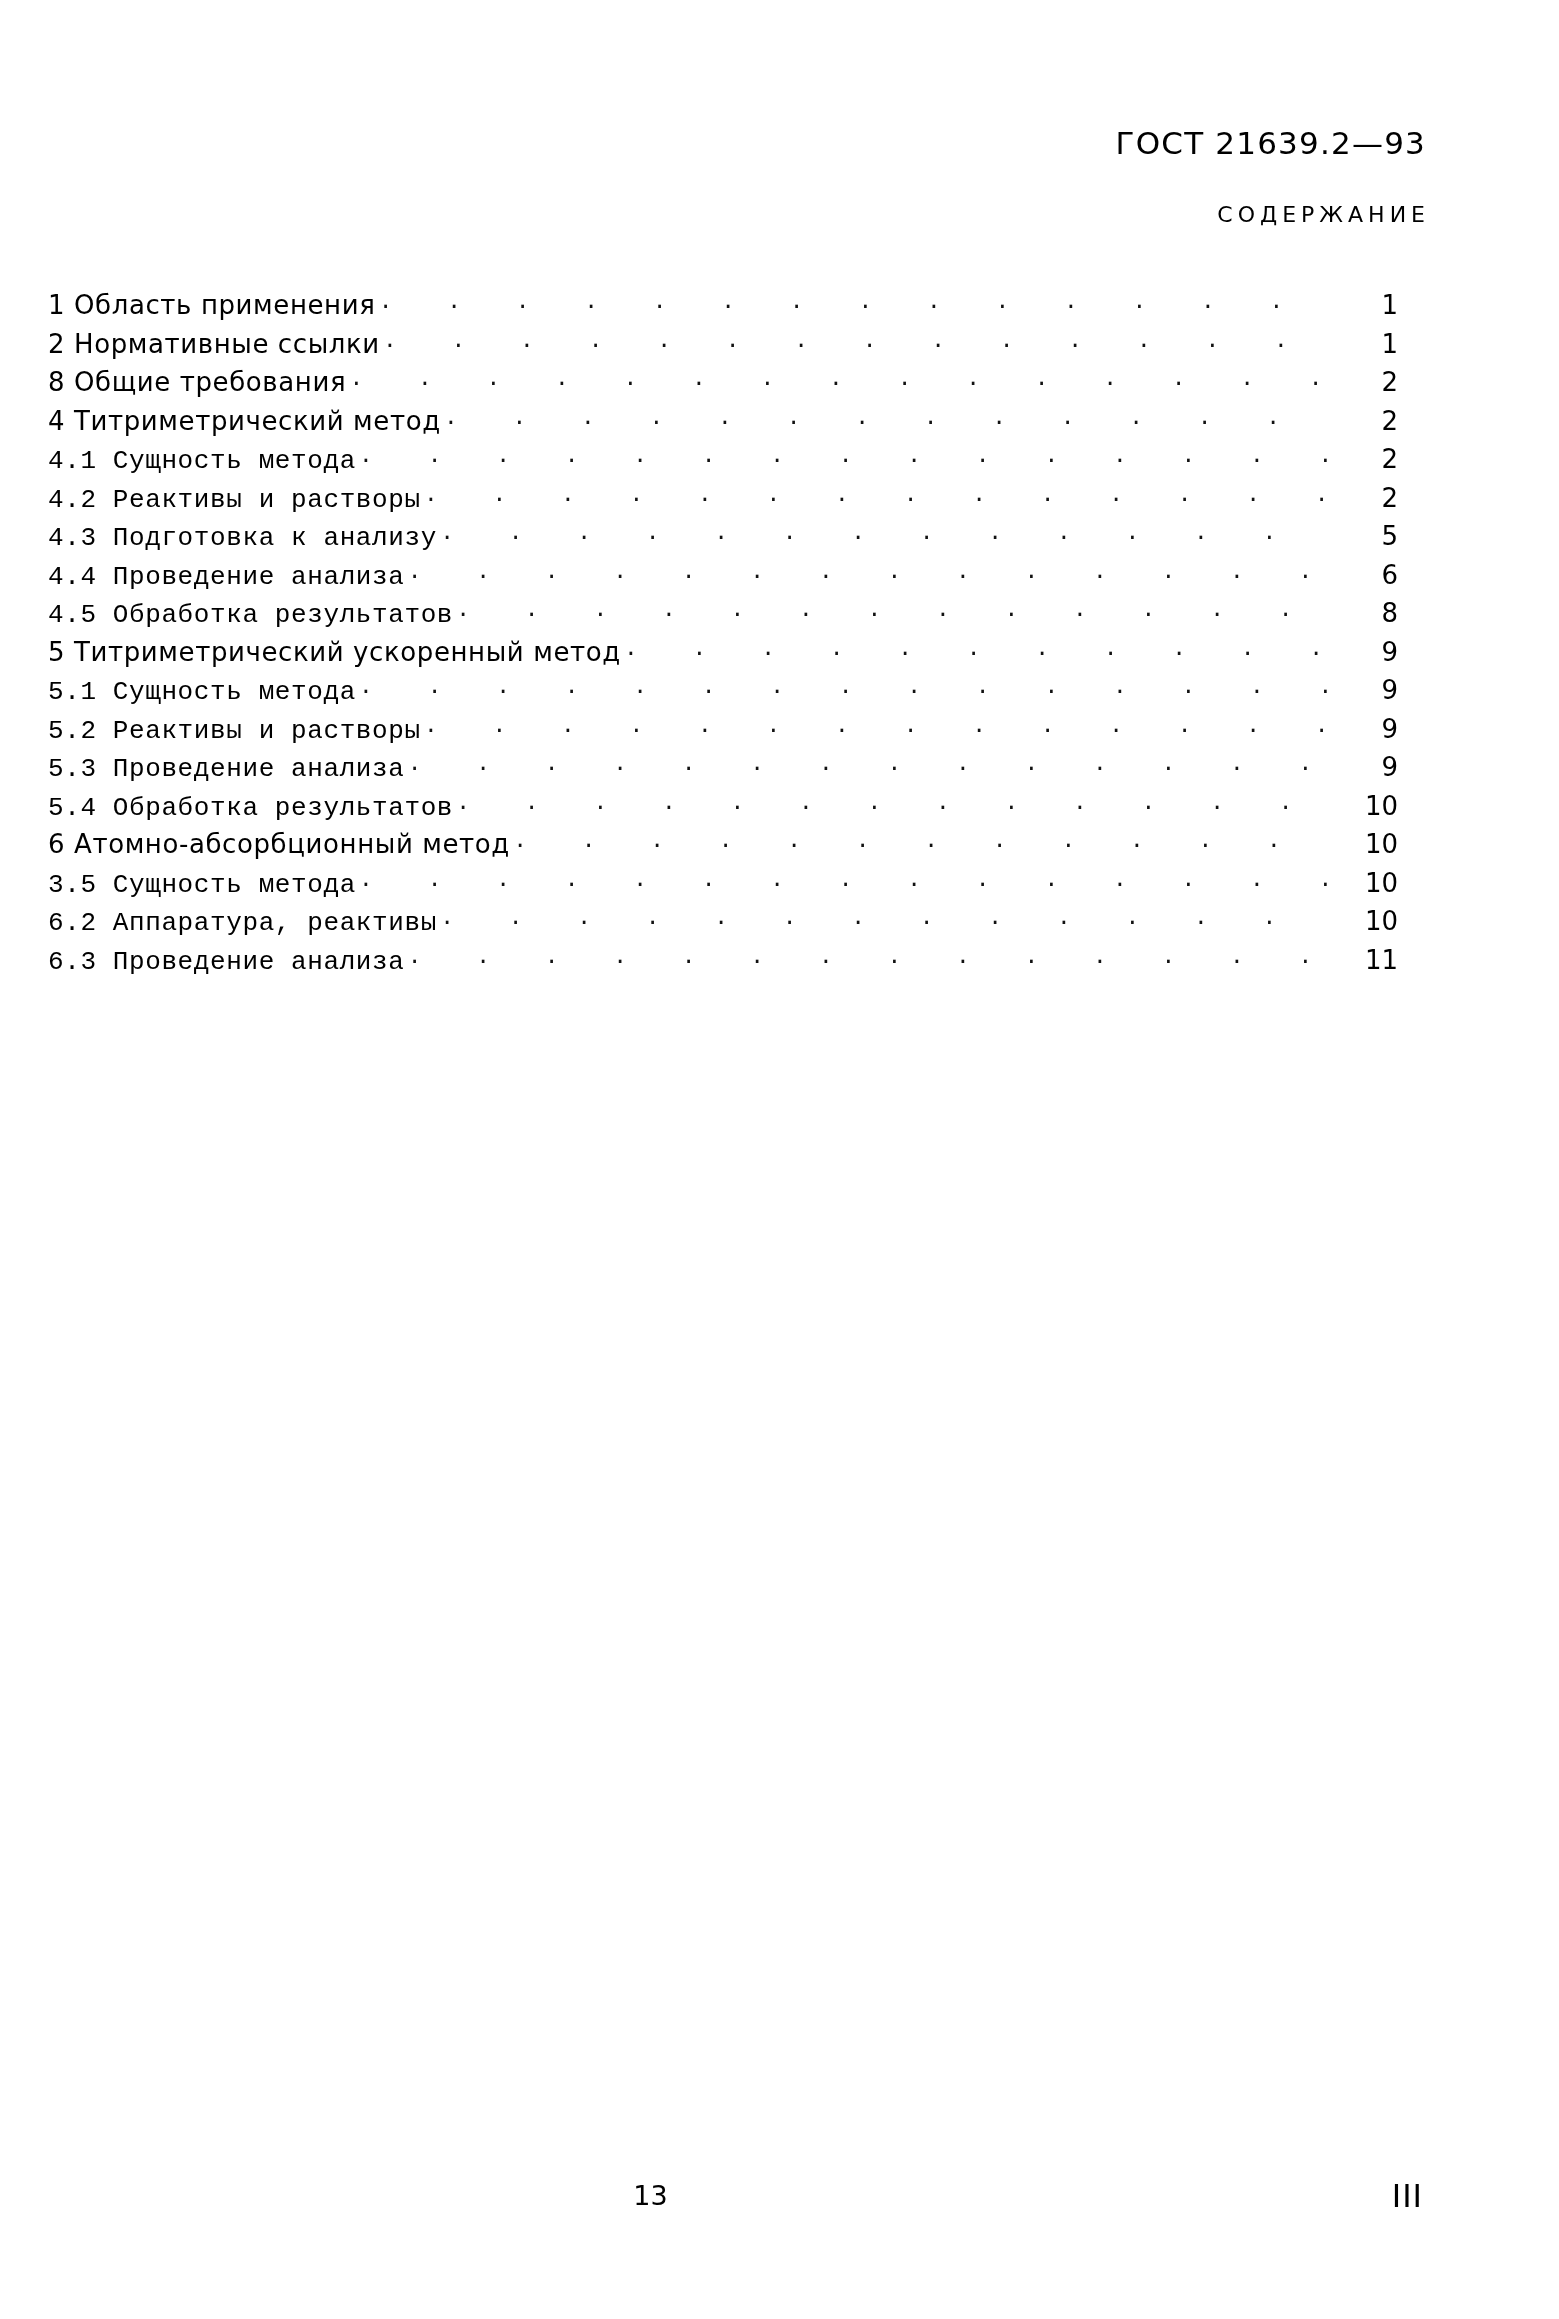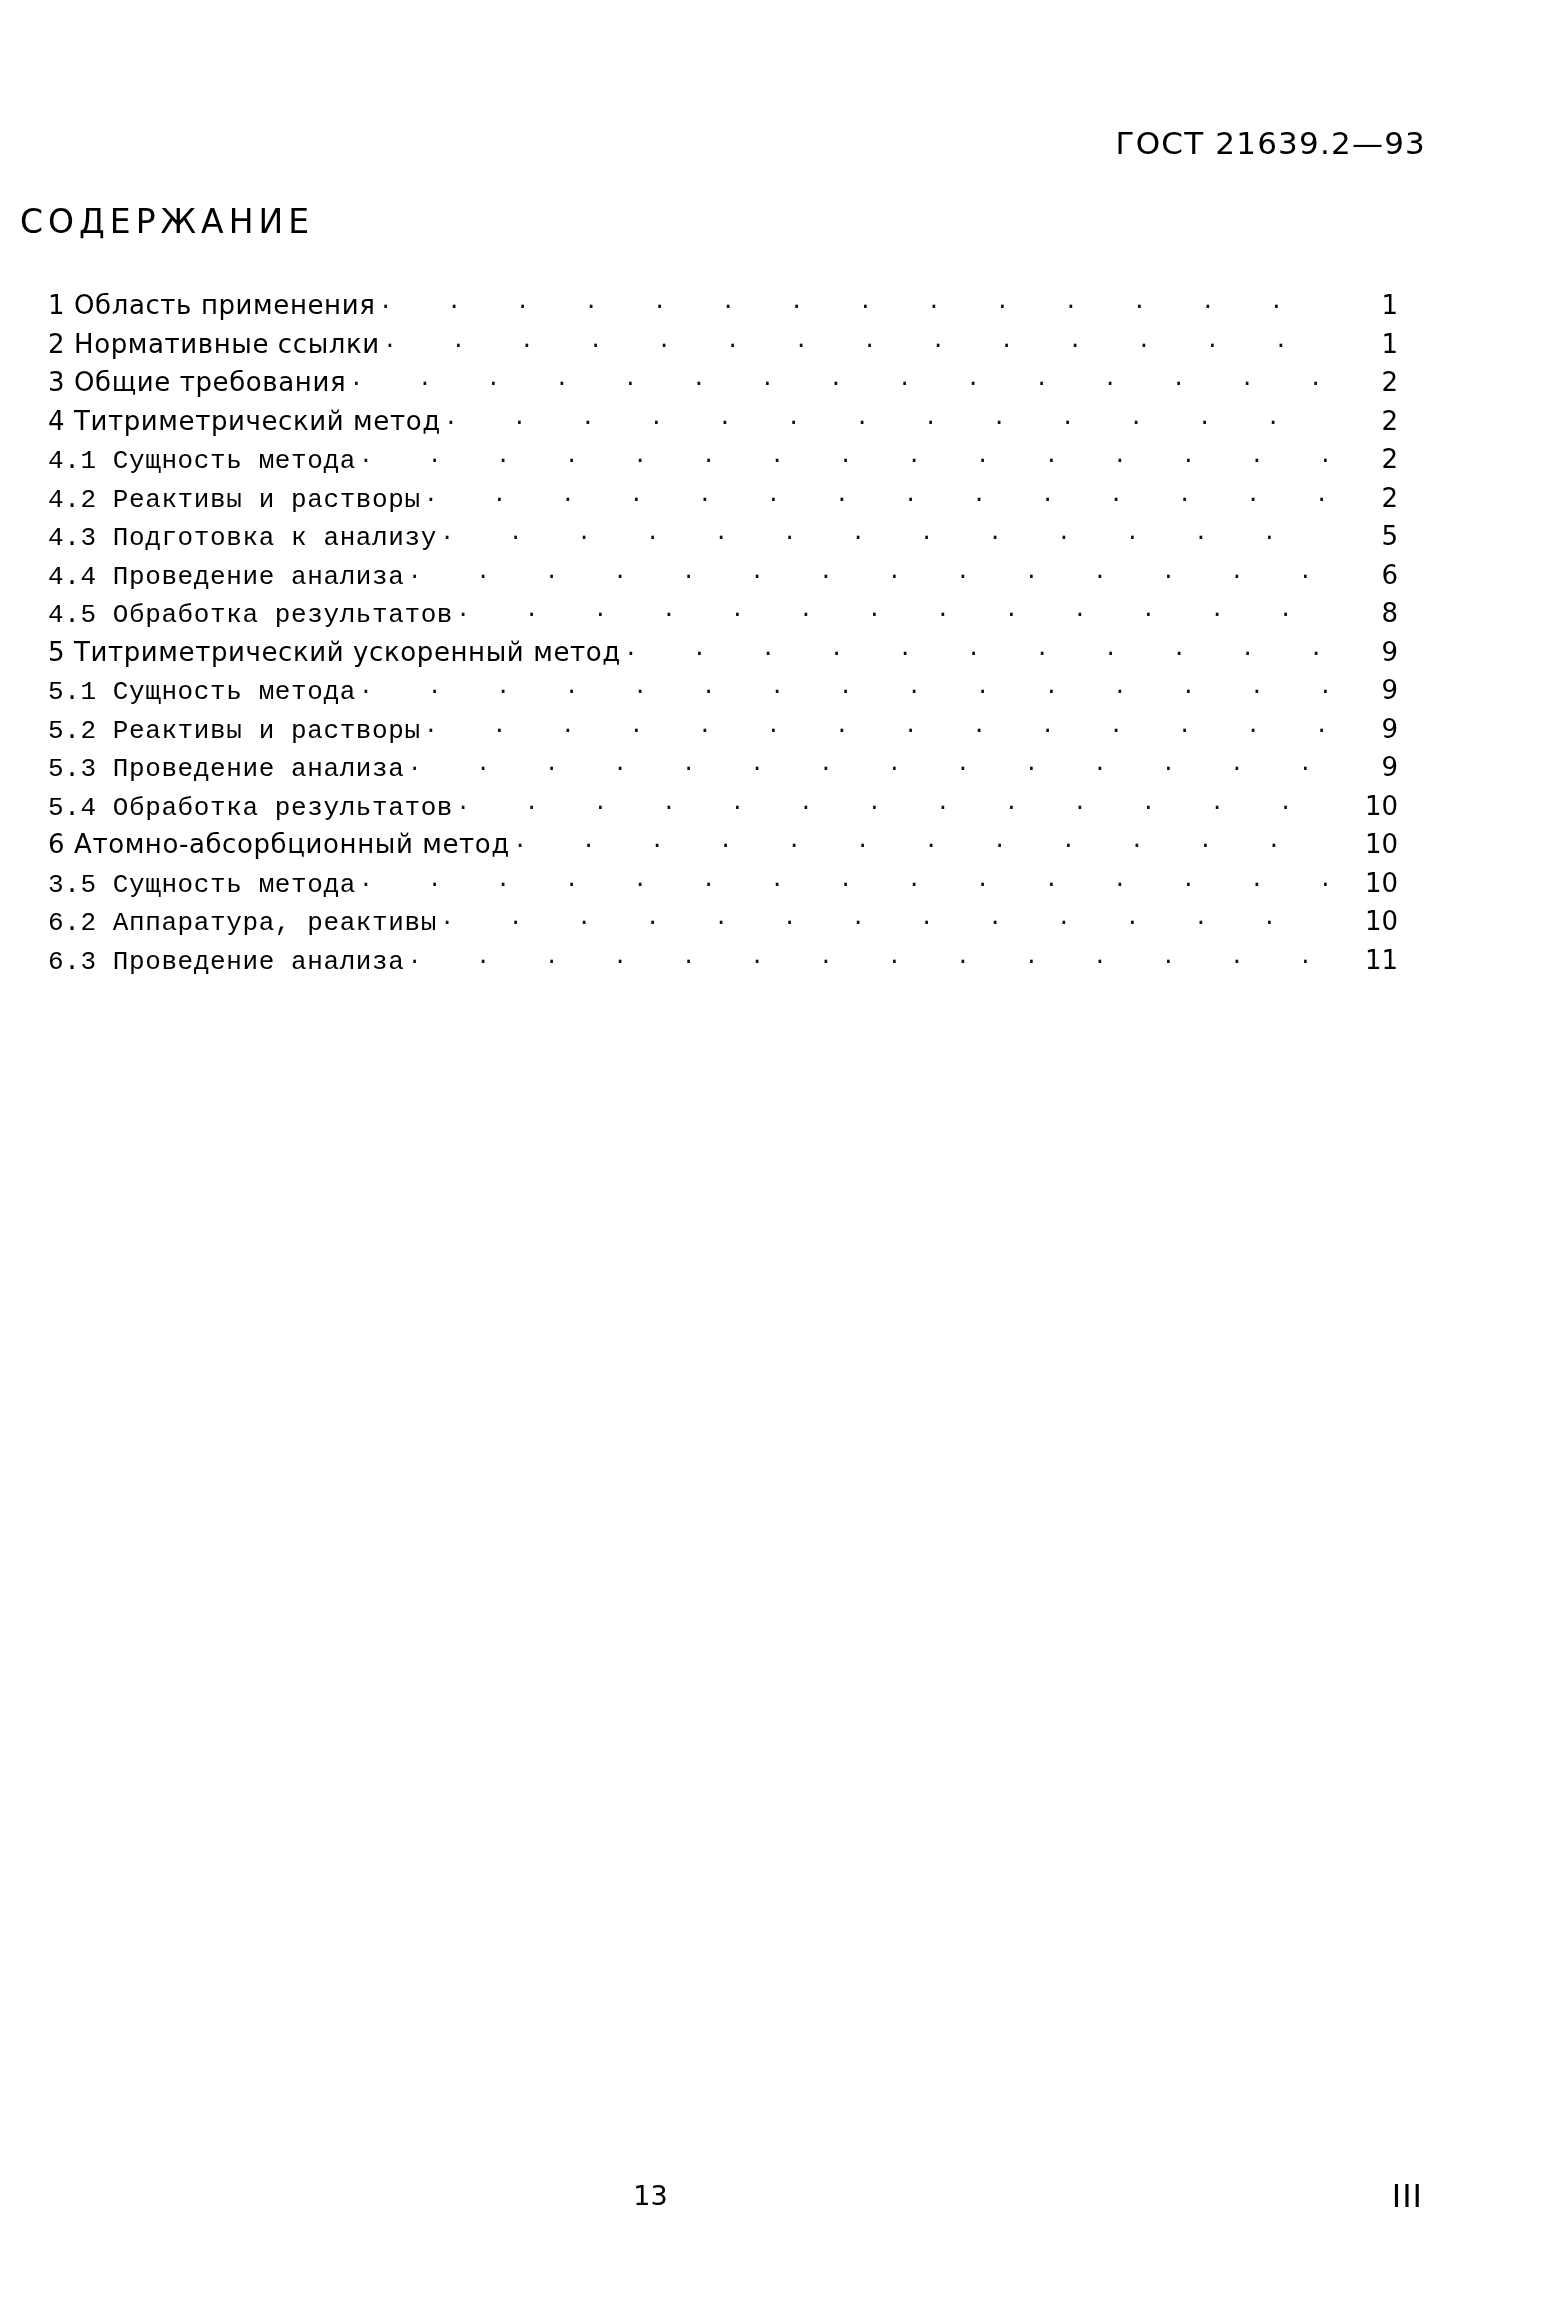--- a/index.html
+++ b/index.html
@@ -32,25 +32,25 @@
     letter-spacing: 1.2px;
     white-space: nowrap;
     margin-top: 8px;
   }
 
   .toc-title {
     position: absolute;
     top: 202px;
     left: 0;
     width: 1430px;
-    text-align: left;
+    text-align: right;
     padding-left: 20px;
     box-sizing: border-box;
     font-family: "DejaVu Sans", sans-serif;
-    font-size: 33px;
+    font-size: 22px;
     letter-spacing: 5px;
   }
 
   
   .toc {
     position: absolute;
     top: 288px;
     left: 48px;
     width: 1350px;
   }
@@ -136,21 +136,21 @@
         <span class="toc-label">1 Область применения</span>
         <span class="toc-dots"></span>
         <span class="toc-page">1</span>
       </div>
       <div class="toc-row lvl1">
         <span class="toc-label">2 Нормативные ссылки</span>
         <span class="toc-dots"></span>
         <span class="toc-page">1</span>
       </div>
       <div class="toc-row lvl1">
-        <span class="toc-label">3 Общие требования</span>
+        <span class="toc-label">8 Общие требования</span>
         <span class="toc-dots"></span>
         <span class="toc-page">2</span>
       </div>
       <div class="toc-row lvl1">
         <span class="toc-label">4 Титриметрический метод</span>
         <span class="toc-dots"></span>
         <span class="toc-page">2</span>
       </div>
       <div class="toc-row lvl2">
         <span class="toc-label">4.1 Сущность метода</span>

